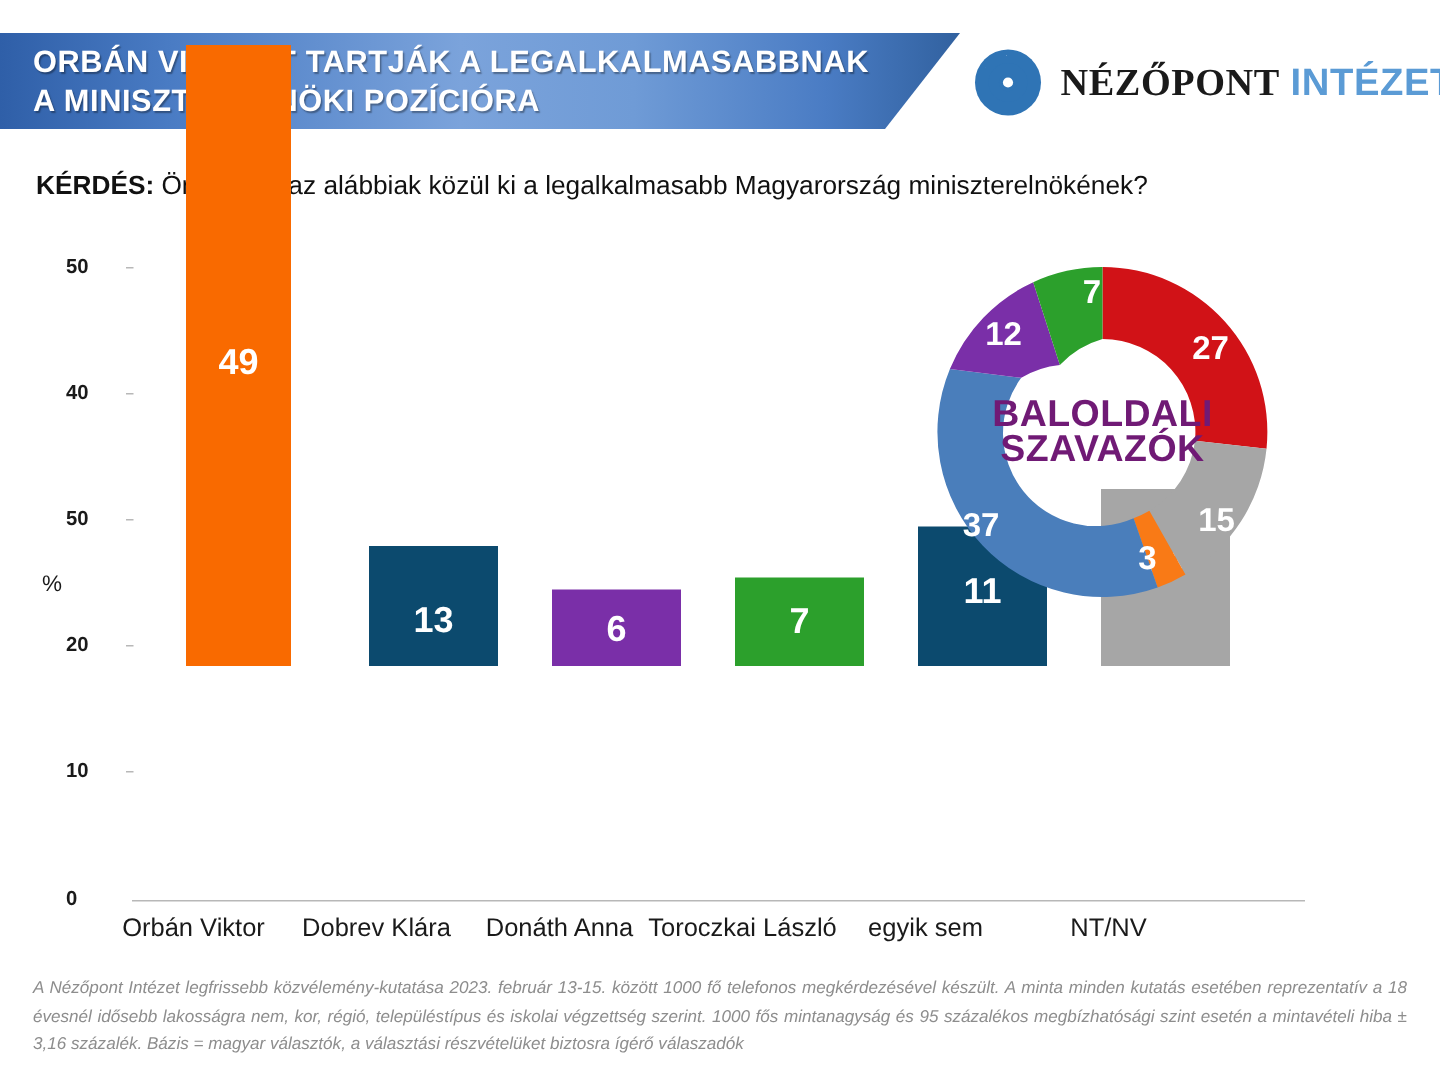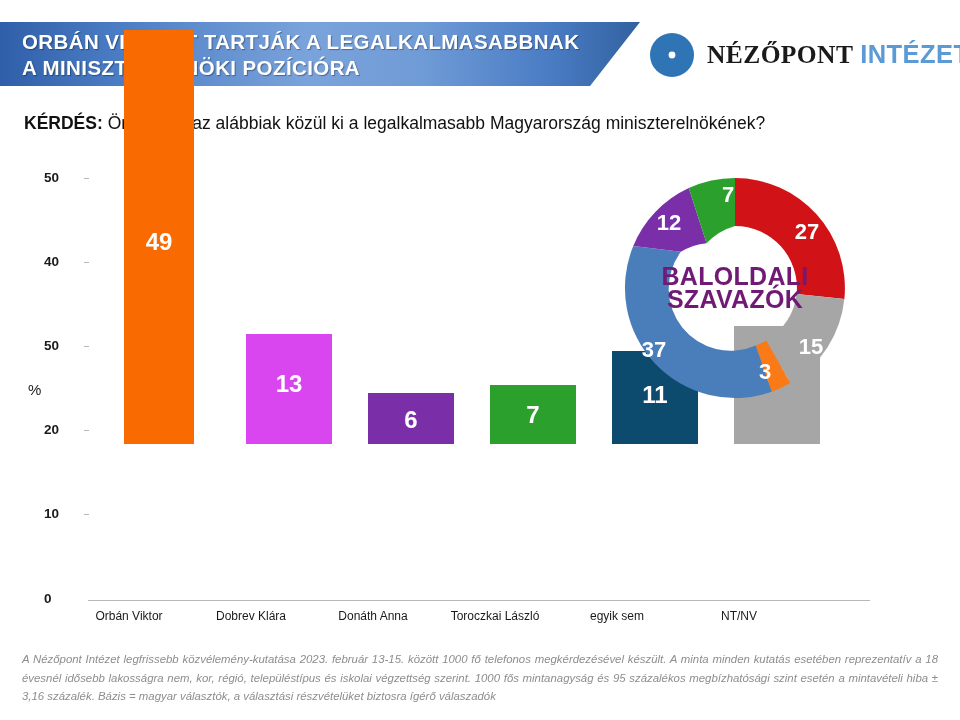--- a/index.html
+++ b/index.html
@@ -117,21 +117,21 @@
     text-align: center;
     color: #ffffff;
     font-size: 24px;
     font-weight: bold;
     line-height: 24px;
   }
   .cat-label {
     position: absolute;
     top: 609px;
     text-align: center;
-    font-size: 12px;
+    font-size: 17px;
     color: #1a1a1a;
     white-space: nowrap;
   }
 
   
   #donut-wrap {
     position: absolute;
     left: 617px; top: 170px;
     width: 236px; height: 236px;
   }
@@ -223,21 +223,21 @@
     <div class="ytick-mark" style="top:514px"></div>
     <div id="ylabel">%</div>
   </div>
 
   <div id="axis-baseline"></div>
 
   <div id="plot">
     <div class="bar" style="left:36px;width:70px;height:414px;background:#f96a00">
       <div class="bar-value" style="top:200px">49</div>
     </div>
-    <div class="bar" style="left:158px;width:86px;height:110px;background:#d946ef">
+    <div class="bar" style="left:158px;width:86px;height:80px;background:#0c4a6e">
       <div class="bar-value" style="top:38px">13</div>
     </div>
     <div class="bar" style="left:280px;width:86px;height:51px;background:#7a2fa8">
       <div class="bar-value" style="top:15px">6</div>
     </div>
     <div class="bar" style="left:402px;width:86px;height:59px;background:#2ca02c">
       <div class="bar-value" style="top:18px">7</div>
     </div>
     <div class="bar" style="left:524px;width:86px;height:93px;background:#0c4a6e">
       <div class="bar-value" style="top:32px">11</div>

